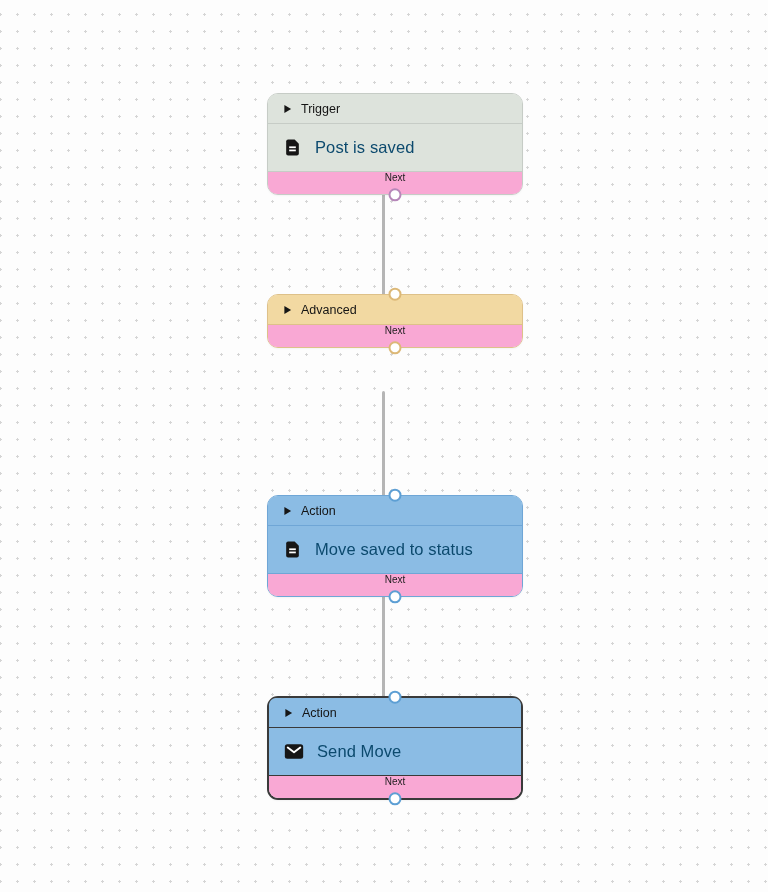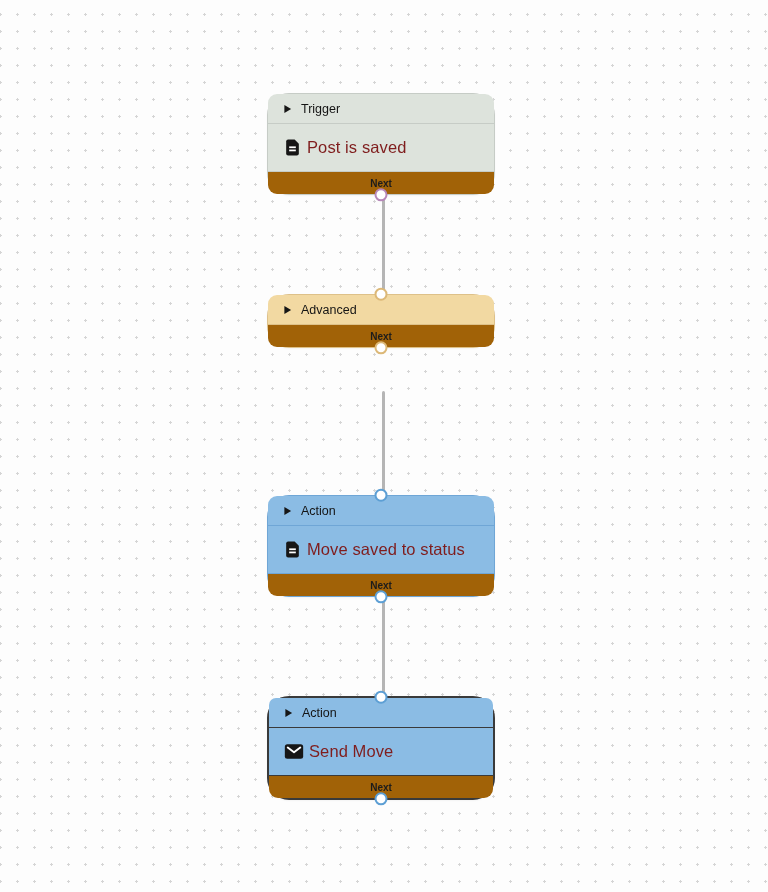--- a/index.html
+++ b/index.html
@@ -10,48 +10,48 @@
     background-color: #fdfdfd;
     background-image: radial-gradient(circle, #d5d5d5 1.1px, transparent 1.35px);
     background-size: 17px 17px;
     background-position: 9px 6px;
   }
   .edge {
     position: absolute; left: 381.5px; width: 3px;
     background: #b5b5b5; z-index: 1; border-radius: 2px;
   }
   .node {
-    position: absolute; left: 267px; width: 228px;
+    position: absolute; left: 267px; width: 256px;
     box-sizing: border-box;
     border: 1px solid var(--border);
-    border-radius: 22px;
+    border-radius: 11px;
     background: #ffffff;
     z-index: 2;
     box-shadow: 0 1px 2px rgba(0,0,0,0.04);
   }
   .node.selected { border: 2px solid #3a3a3a; }
   .node-header {
     height: 29px; display: flex; align-items: center; gap: 9px;
     padding: 0 15px; background: var(--bg);
     border-bottom: 1px solid var(--border);
     border-radius: 9px 9px 0 0;
     font-size: 12.5px; font-weight: 500; color: #141414;
   }
   .node.selected .node-header { border-radius: 7px 7px 0 0; }
   .node-body {
-    height: 47px; display: flex; align-items: center; gap: 5px;
+    height: 47px; display: flex; align-items: center; gap: 13px;
     padding: 0 15px; background: var(--bg);
     border-bottom: 1px solid var(--border);
-    font-size: 16.5px; font-weight: 500; color: #7f1d1d;
+    font-size: 16.5px; font-weight: 500; color: #0c4a6e;
     letter-spacing: 0.1px;
   }
   .node-footer {
-    height: 22px; display: flex; align-items: center; justify-content: center;
-    background: #a16207; border-radius: 0 0 9px 9px;
-    font-size: 10px; font-weight: 700; color: #1c1c1c;
+    height: 22px; display: flex; align-items: flex-start; justify-content: center;
+    background: #f9a8d4; border-radius: 0 0 9px 9px;
+    font-size: 10px; font-weight: 400; color: #1c1c1c;
   }
   .tri-icon, .body-icon { display: flex; align-items: center; flex: 0 0 auto; }
   .handle {
     position: absolute; left: 50%;
     width: 9px; height: 9px; border-radius: 50%;
     background: #fff; border: 2px solid var(--handle);
     z-index: 3;
   }
   .handle.top    { top: 0;    transform: translate(-50%, -56%); }
   .handle.bottom { bottom: 0; transform: translate(-50%,  56%); }

